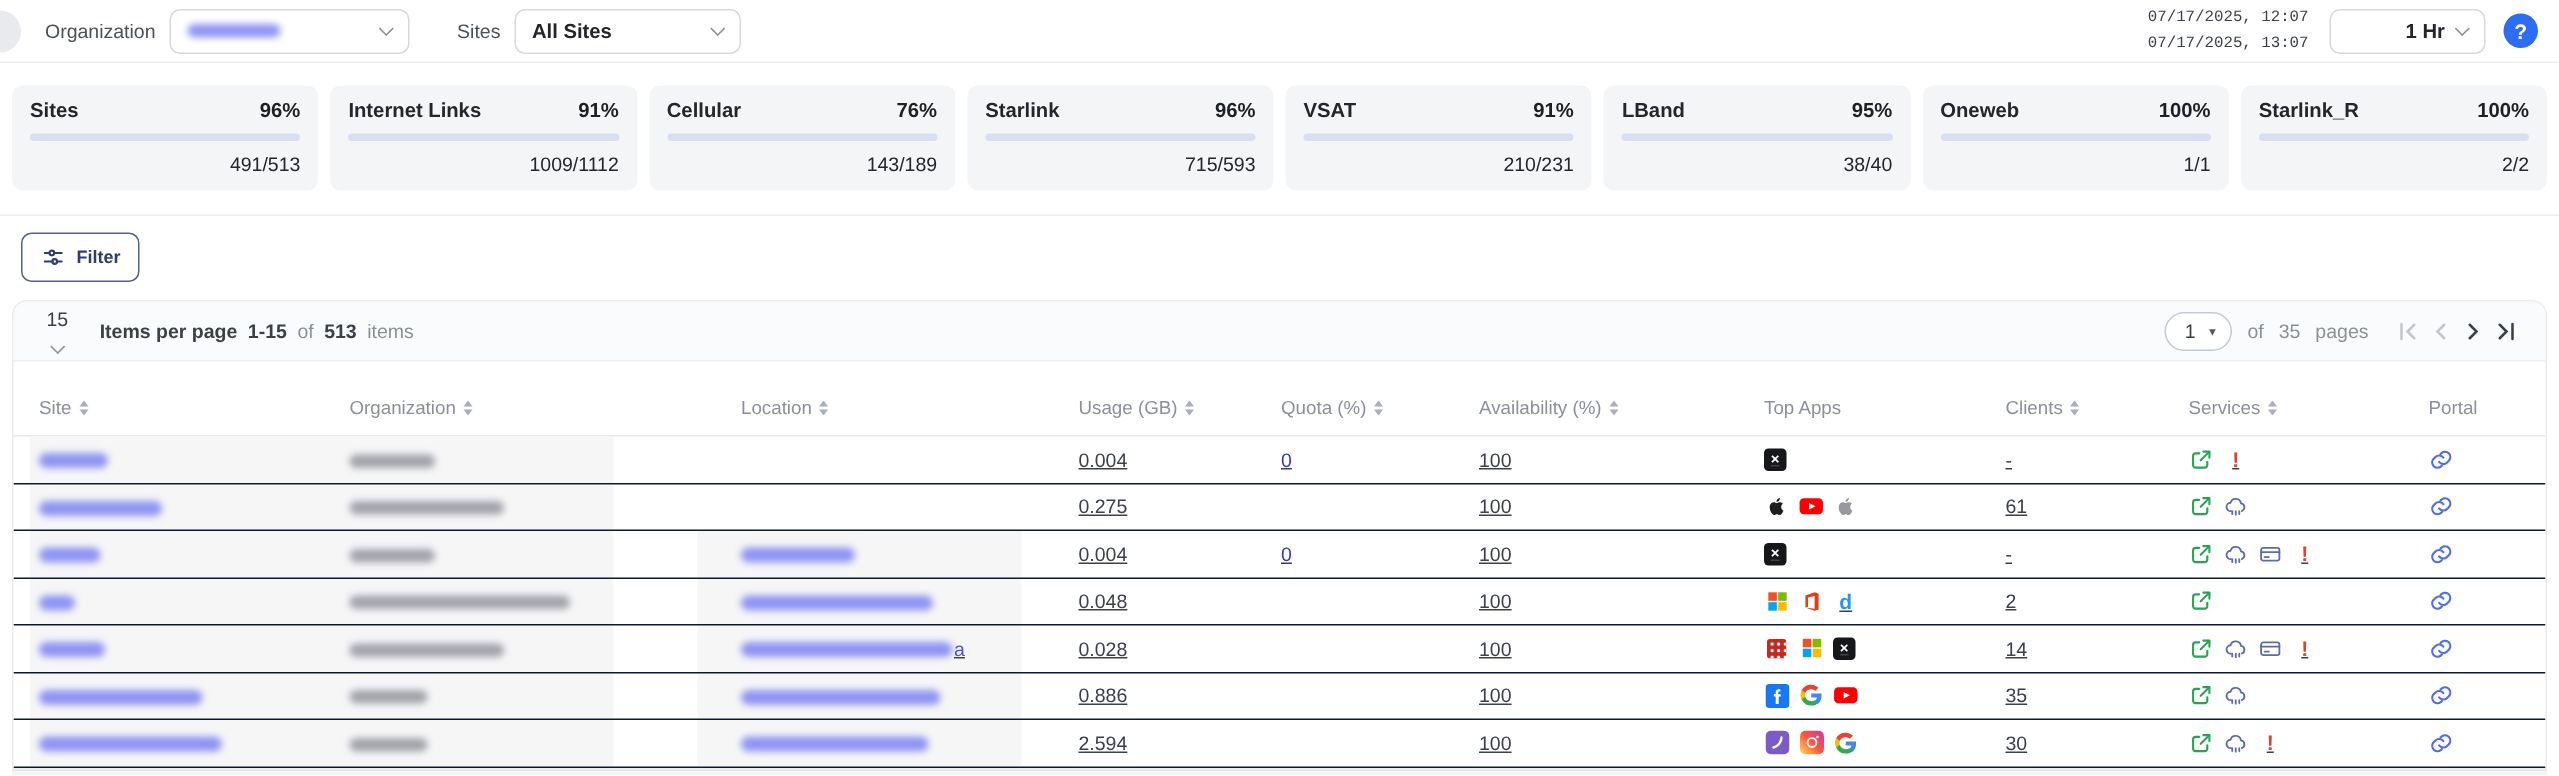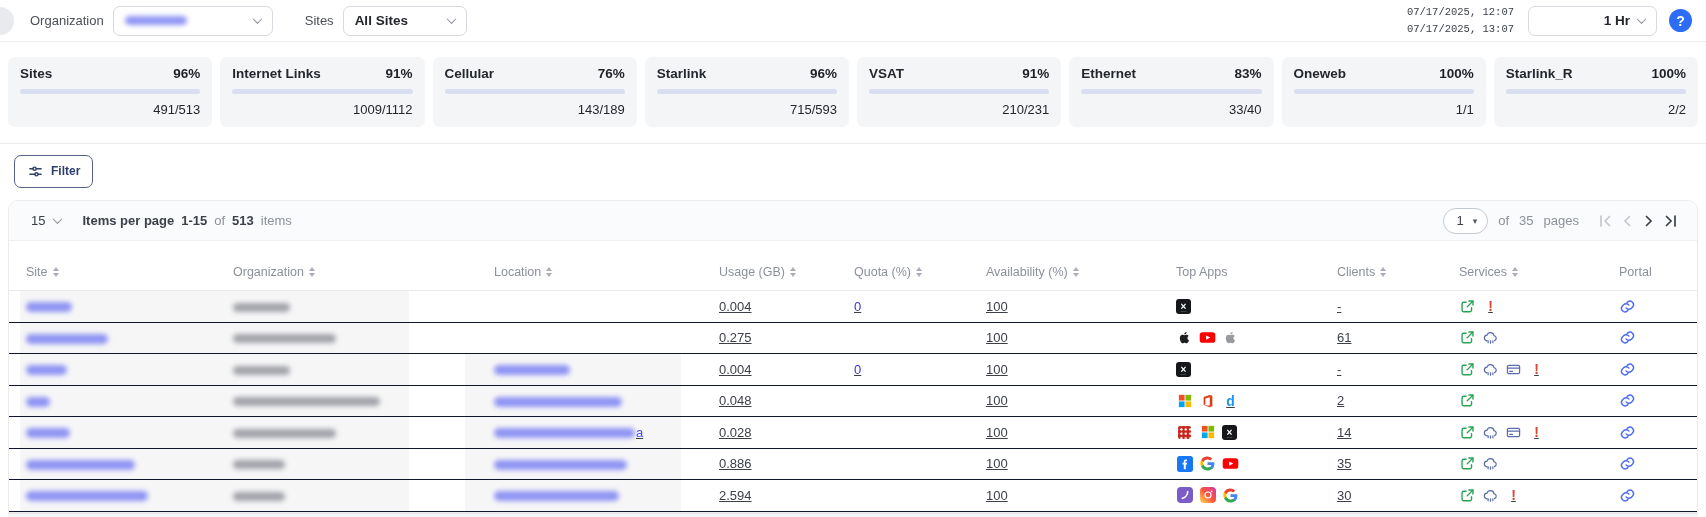--- a/index.html
+++ b/index.html
@@ -6,26 +6,26 @@
   html,body { width:1706px; height:517px; overflow:hidden; background:#fff;
     font-family:"Liberation Sans", sans-serif; color:#3c4049; }
   .mono { font-family:Liberation Mono, monospace; }
 
   
   .topbar { height:42px; display:flex; align-items:center; padding:0 14px 0 30px; position:relative; background:#fff; border-bottom:1px solid #ebedf0; }
   .edge-circle { position:absolute; left:-14px; top:7px; width:28px; height:28px; border-radius:50%; background:#e8eaee; }
   .tb-label { font-size:13px; color:#4a4f58; margin-right:9px; }
   .sel { display:flex; align-items:center; justify-content:space-between; gap:8px; border:1px solid #d6d9de; border-radius:7px; height:30px; padding:0 11px; background:#fff; cursor:pointer; }
   .sel-org { width:160px; margin-right:32px; }
-  .sel-sites { width:124px;text-align:center; }
+  .sel-sites { width:151px;text-align:center; }
   .sel-val { font-size:13.5px; font-weight:bold; color:#23262d; }
   .chev { width:7px; height:7px; border-right:1.6px solid #8b909a; border-bottom:1.6px solid #8b909a; transform:rotate(45deg) translate(-1px,-1px); flex:none; }
   .tb-spacer { flex:1; }
   .timestamps { font-size:10.5px; color:#3c4049; text-align:right; line-height:1.55; margin-right:14px; }
-  .sel-range { width:129px; justify-content:flex-end; margin-right:12px; }
+  .sel-range { width:104px; justify-content:flex-end; margin-right:12px; }
   .help-circle { width:23px; height:23px; border-radius:50%; background:#2d6df6; color:#fff; font-weight:bold; font-size:14px; display:flex; align-items:center; justify-content:center; cursor:pointer; }
 
   
   .stats-row { display:flex; gap:8px; padding:15px 8px 16px 8px; background:#fff; border-bottom:1px solid #ebedf0; }
   .stat-card { flex:1; background:#f4f5f7; border-radius:7px; padding:9px 12px 10px 12px; }
   .stat-top { display:flex; justify-content:space-between; align-items:baseline; margin-bottom:8px; }
   .stat-name { font-size:13.5px; font-weight:600; color:#23262d; }
   .stat-pct { font-size:13.5px; font-weight:bold; color:#1d2026; }
   .stat-track { height:5px; border-radius:3px; background:#d9def1; overflow:hidden; margin-bottom:8px; }
   .stat-fill { height:100%; border-radius:3px; background:#2d3e6f; }
@@ -37,21 +37,21 @@
   .search-wrap { position:relative; width:290px; }
   .search-input { width:100%; height:34px; border:1px solid #dcdfe4; border-radius:8px; padding:0 38px 0 13px; font-size:13.5px; font-family:inherit; color:#3c4049; outline:none; }
   .search-input::placeholder { color:#b9bdc4; }
   .search-ico { position:absolute; right:11px; top:8px; }
   .dl-btn { margin-left:auto; display:flex; align-items:center; gap:8px; height:33px; padding:0 14px; background:#2b3a67; border:none; border-radius:7px; color:#fff; font-size:13.5px; font-weight:bold; cursor:pointer; }
 
   
   .table-card { margin:2px 8px 0 8px; border:1px solid #ececec; border-radius:10px 10px 0 0; background:#fff; overflow:hidden; }
   .pag-bar { height:40px; background:#fafbfc; border-bottom:1px solid #f0f0f0; display:flex; align-items:center; padding:0 18px 0 22px; font-size:13px; }
   .pag-left { display:flex; align-items:center; gap:7px; }
-  .page-size { display:flex; align-items:center; gap:9px; cursor:pointer; color:#3c4049; margin-right:14px; }
+  .page-size { display:flex; align-items:center; gap:9px; cursor:pointer; color:#3c4049; margin-right:14px;flex-direction:column; }
   .pag-strong { font-weight:600; color:#3c4049; }
   .pag-dim { color:#8b909a; }
   .pag-right { margin-left:auto; display:flex; align-items:center; gap:10px; }
   .page-pill { display:flex; align-items:center; gap:9px; border:1px solid #c4cad3; border-radius:13px; height:26px; padding:0 10px 0 13px; background:#fff; cursor:pointer; color:#3c4049; }
   .tri-down { font-size:9px; color:#555a63; }
   .pag-nav { display:flex; align-items:center; gap:6px; margin-left:8px; }
   .pag-nav span { display:inline-flex; cursor:pointer; }
 
   
   .rgrid { display:grid; grid-template-columns:207px 261px 225px 135px 132px 190px 161px 122px 160px 1fr; align-items:center; padding-left:17px; }
@@ -145,25 +145,25 @@
   <div class="stat-card">
     <div class="stat-top">
         <span class="stat-name">VSAT</span>
         <span class="stat-pct">91%</span>
       </div>
     <div class="stat-track"><i class="stat-fill" style="width: 91%;"></i></div>
     <div class="stat-count">210/231</div>
   </div>
   <div class="stat-card">
     <div class="stat-top">
-        <span class="stat-name">Ethernet</span>
-        <span class="stat-pct">83%</span>
-      </div>
-    <div class="stat-track"><i class="stat-fill" style="width: 83%;"></i></div>
-    <div class="stat-count">33/40</div>
+        <span class="stat-name">LBand</span>
+        <span class="stat-pct">95%</span>
+      </div>
+    <div class="stat-track"><i class="stat-fill" style="width: 95%;"></i></div>
+    <div class="stat-count">38/40</div>
   </div>
   <div class="stat-card">
     <div class="stat-top">
         <span class="stat-name">Oneweb</span>
         <span class="stat-pct">100%</span>
       </div>
     <div class="stat-track"><i class="stat-fill" style="width: 100%;"></i></div>
     <div class="stat-count">1/1</div>
   </div>
   <div class="stat-card">

